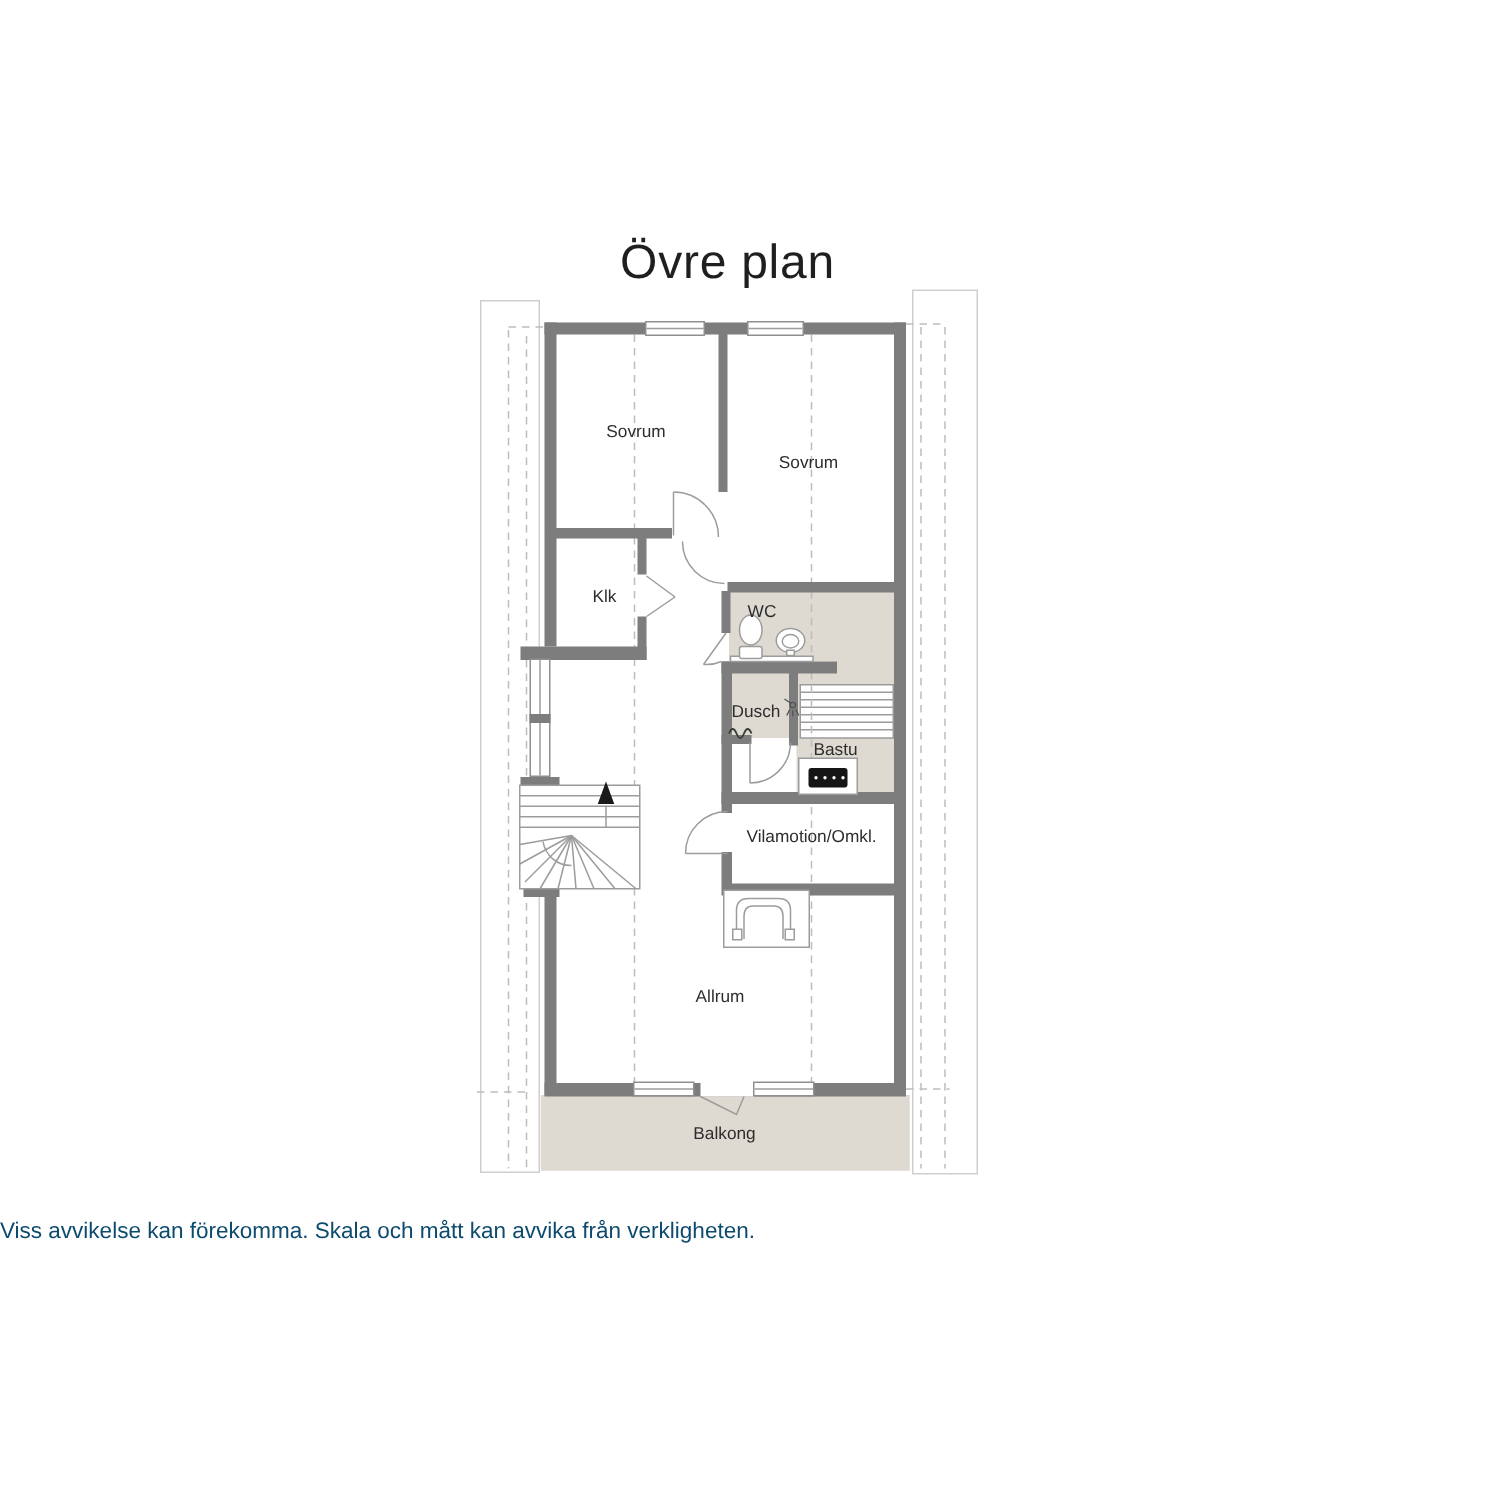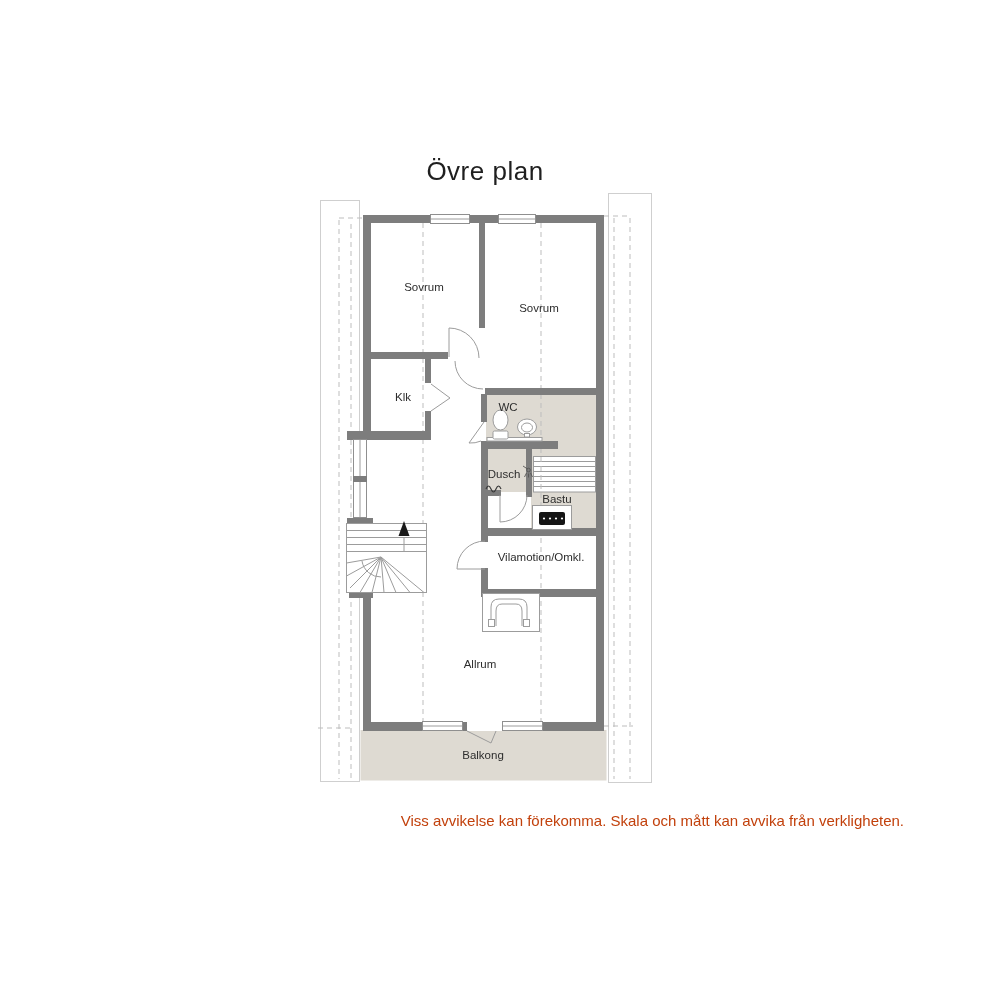--- a/index.html
+++ b/index.html
@@ -1,21 +1,21 @@
 <!DOCTYPE html>
 <html style="--wall: #7d7d7d; --floor_accent: #dedad2; --line: #9c9c9c; --dashed: #bdbdbd; --roof_outline: #cfcfcf; --text: #2d2d2d;"><head>
 <meta charset="utf-8">
 <style>
   html,body{margin:0;padding:0;background:#fff;}
   #stage{position:relative;width:992px;height:992px;background:#fff;overflow:hidden;
          font-family:"Liberation Sans", sans-serif;}
   #plan-title{position:absolute;top:156px;left:0;width:970px;text-align:center;
-              font-size:26px;color:#1f1f1f;letter-spacing:.5px;}
-  #plan-disclaimer{position:absolute;top:812px;left:0;width:904px;text-align:right;
-                   font-size:15px;color:#c2410c;}
+              font-size:32px;color:#1f1f1f;letter-spacing:.5px;}
+  #plan-disclaimer{position:absolute;top:812px;left:0;width:904px;text-align:left;
+                   font-size:15px;color:#0c4a6e;}
   svg{position:absolute;top:0;left:0;}
   .wall{fill:var(--wall,#7d7d7d);stroke:none;}
   .beige{fill:var(--floor_accent,#dedad2);stroke:none;}
   .thin{stroke:var(--line,#9c9c9c);stroke-width:1;fill:none;}
   .thinw{stroke:var(--line,#9c9c9c);stroke-width:1;fill:#fff;}
   .winr{fill:#fff;stroke:#8f8f8f;stroke-width:1;}
   .roof{fill:#fff;stroke:var(--roof_outline,#cfcfcf);stroke-width:1;}
   .dash{stroke:var(--dashed,#bdbdbd);stroke-width:1;stroke-dasharray:5 4;fill:none;}
   .rlabel{font:11.5px "Liberation Sans",sans-serif;fill:var(--text,#2d2d2d);text-anchor:middle;}
 </style>

